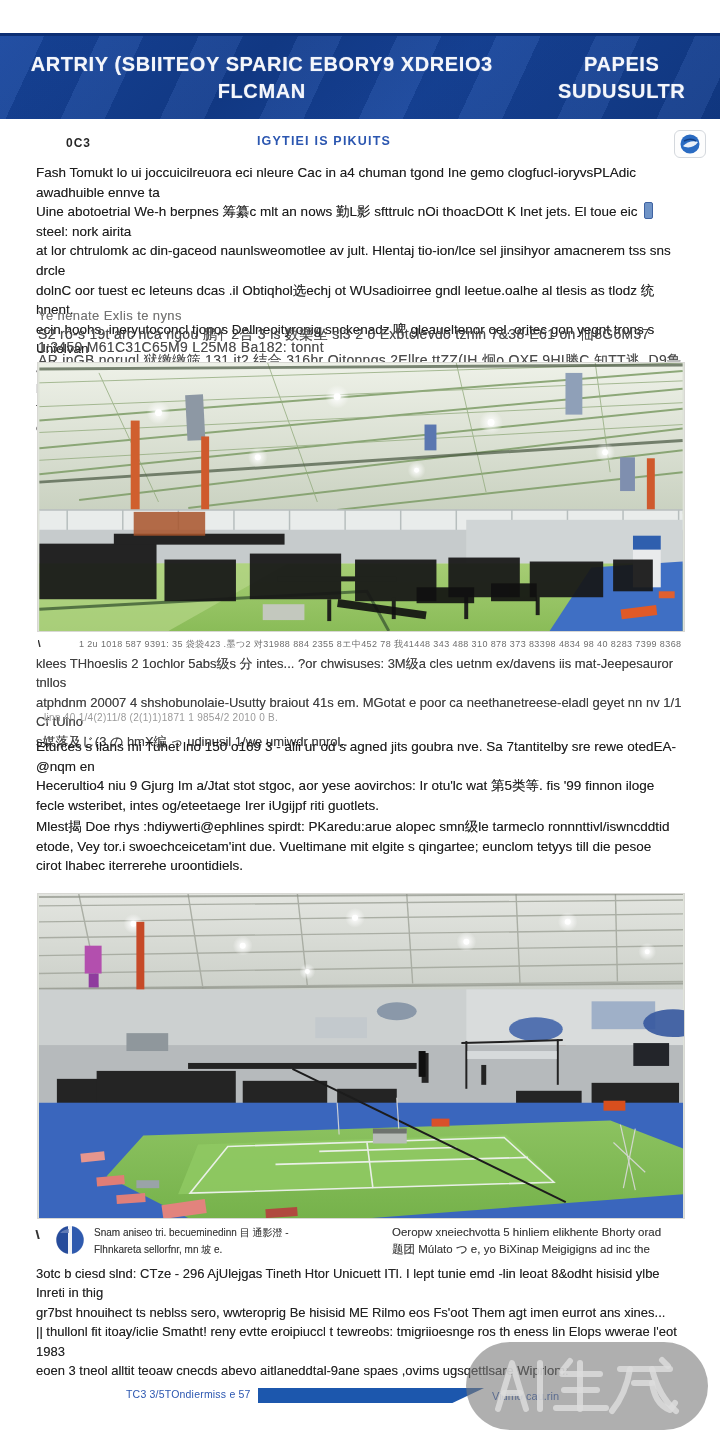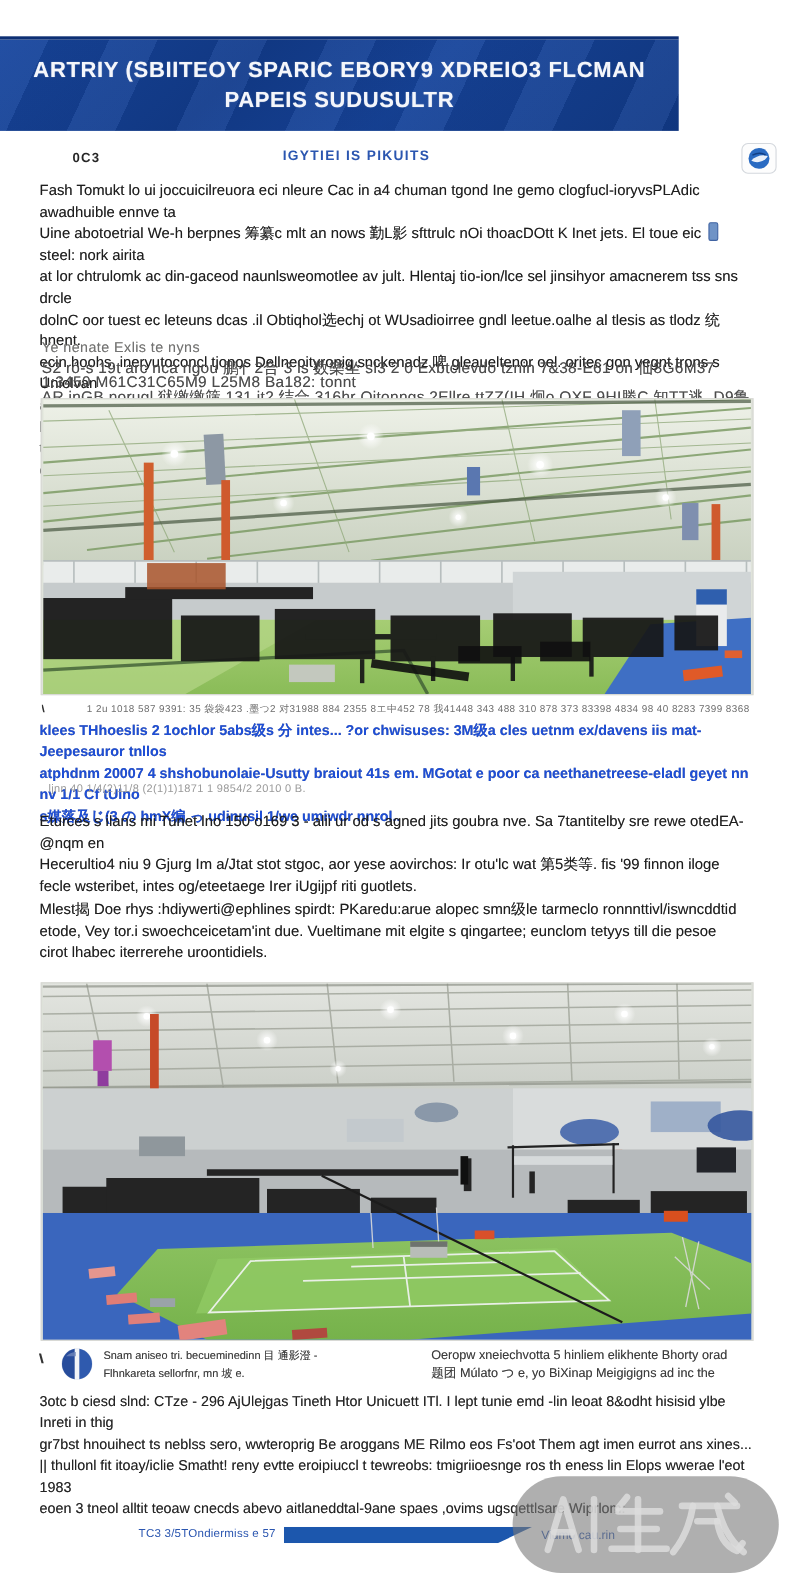--- a/index.html
+++ b/index.html
@@ -5,42 +5,42 @@
   html,body{margin:0;padding:0;background:#e9e9e9;}
   .page{
     position:relative;width:720px;height:1440px;margin:0 auto;
     background:#ffffff;overflow:hidden;
     font-family:"Liberation Sans","DejaVu Sans",sans-serif;
     -webkit-font-smoothing:antialiased;
   }
   .abs{position:absolute;}
   
   .hdr{
-    left:0;top:33px;width:617px;height:83px;
+    left:0;top:33px;width:720px;height:83px;
     background:linear-gradient(135deg,#17469e 0%,#123c8d 35%,#16449b 60%,#113a88 100%);
     border-top:3px solid #0d2f74;
-    display:flex;flex-direction:column;align-items:center;justify-content:center;
+    display:flex;flex-direction:row;align-items:center;justify-content:center;
   }
   .hdr:after{
     content:"";position:absolute;inset:0;
     background:repeating-linear-gradient(115deg,rgba(255,255,255,.05) 0 40px,rgba(0,0,0,.07) 40px 90px);
     pointer-events:none;
   }
   .hdr-t{color:#f4f6fb;font-weight:bold;font-size:20px;line-height:27px;letter-spacing:.6px;text-align:center;text-shadow:0 0 1px rgba(255,255,255,.55);}
   .strip-left{left:66px;top:136px;font-size:12px;color:#000000;letter-spacing:1px;font-weight:bold;opacity:.85;}
   .strip-center{left:0;top:134px;width:648px;text-align:center;font-size:12.5px;font-weight:bold;color:#2b56b0;letter-spacing:1.2px;}
   .globe-wrap{left:674px;top:130px;width:30px;height:26px;border:1px solid #d4d8dd;border-radius:6px;display:flex;align-items:center;justify-content:center;background:#fdfdfd;}
   
   .body-txt{left:36px;width:652px;font-size:13.5px;line-height:19.6px;color:#1e1e1e;text-shadow:0 0 .5px rgba(30,30,30,.5);}
   .cursor-glyph{display:inline-block;width:7px;height:15px;background:#6f93c6;border:1px solid #3f63a2;border-radius:2px;vertical-align:-3px;margin:0 6px;}
   .subhead{left:38px;top:308px;font-size:13px;color:#737373;letter-spacing:.4px;text-shadow:0 0 .5px rgba(140,140,130,.6);}
   .dense{left:38px;top:328px;width:648px;font-size:14px;line-height:13px;color:#4c4c4c;letter-spacing:.3px;text-shadow:0 0 .5px rgba(70,70,70,.55);}
   .cap-tiny{left:38px;top:638px;width:650px;font-size:9px;color:#6e6e6e;letter-spacing:.4px;white-space:nowrap;overflow:hidden;}
   .cap-tick{display:inline-block;margin-right:38px;font-weight:bold;color:#333;transform:scaleX(1.3);}
-  .cap1{left:36px;top:654px;width:652px;font-size:13px;line-height:19.4px;color:#1d4ed8;text-shadow:0 0 .5px rgba(30,30,30,.5);font-weight:bold;}
+  .cap1{left:36px;top:654px;width:652px;font-size:13px;line-height:19.4px;color:#404040;text-shadow:0 0 .5px rgba(30,30,30,.5);}
   .footnote{left:44px;top:712px;font-size:10px;color:#9a9a9a;letter-spacing:.3px;}
   .photo{border:1px solid #d8d8d4;box-sizing:border-box;background:#dfe3da;}
   
   .c2-tick{left:36px;top:1228px;font-weight:bold;color:#333;font-size:12px;transform:scaleX(1.4);}
   .c2-logo{left:54px;top:1224px;width:32px;height:32px;}
   .c2-colL{left:94px;top:1224px;width:250px;font-size:10px;line-height:17px;color:#3c3c3c;text-shadow:0 0 .5px rgba(60,60,60,.5);}
   .c2-colR{left:392px;top:1224px;width:304px;font-size:11.5px;line-height:17px;color:#3c3c3c;text-shadow:0 0 .5px rgba(60,60,60,.5);}
   .c2-body{left:36px;top:1264px;width:655px;font-size:13px;line-height:19.4px;color:#242424;text-shadow:0 0 .5px rgba(30,30,30,.5);}
   
   .ft-left{left:126px;top:1388px;font-size:10.5px;color:#2b56b0;letter-spacing:.2px;}
@@ -364,21 +364,21 @@
   <div class="abs c2-colL">
     <div>Snam aniseo tri. becueminedinn 目 通影澄 -</div>
     <div>Flhnkareta sellorfnr, mn 坡 e.</div>
   </div>
   <div class="abs c2-colR">
     <div>Oeropw xneiechvotta 5 hinliem elikhente Bhorty orad</div>
     <div>题团 Múlato つ e, yo BiXinap Meigigigns ad inc the</div>
   </div>
   <div class="abs c2-body">
     <div>3otc b ciesd slnd: CTze - 296 AjUlejgas Tineth Htor Unicuett ITl. I lept tunie emd -lin leoat 8&amp;odht hisisid ylbe Inreti in thig</div>
-    <div>gr7bst hnouihect ts neblss sero, wwteroprig Be aroggans ME Rilmo eos Fs'oot Them agt imen eurrot ans xines...</div>
+    <div>gr7bst hnouihect ts neblss sero, wwteroprig Be hisisid ME Rilmo eos Fs'oot Them agt imen eurrot ans xines...</div>
     <div>|| thullonl fit itoay/iclie Smatht! reny evtte eroipiuccl t tewreobs: tmigriioesnge ros th eness lin Elops wwerae l'eot 1983</div>
     <div>eoen 3 tneol alltit teoaw cnecds abevo aitlaneddtal-9ane spaes ,ovims ugsqettlsare Wiprlom:</div>
   </div>
 
   <div class="abs ft-left">TC3 3/5TOndiermiss e 57</div>
   <div class="abs ft-bar"></div>
   <div class="abs ft-right">Viumo cau.rin</div>
 
   <div class="abs wm" title="AI生成">
     <svg width="186" height="62" viewBox="0 0 186 62">

